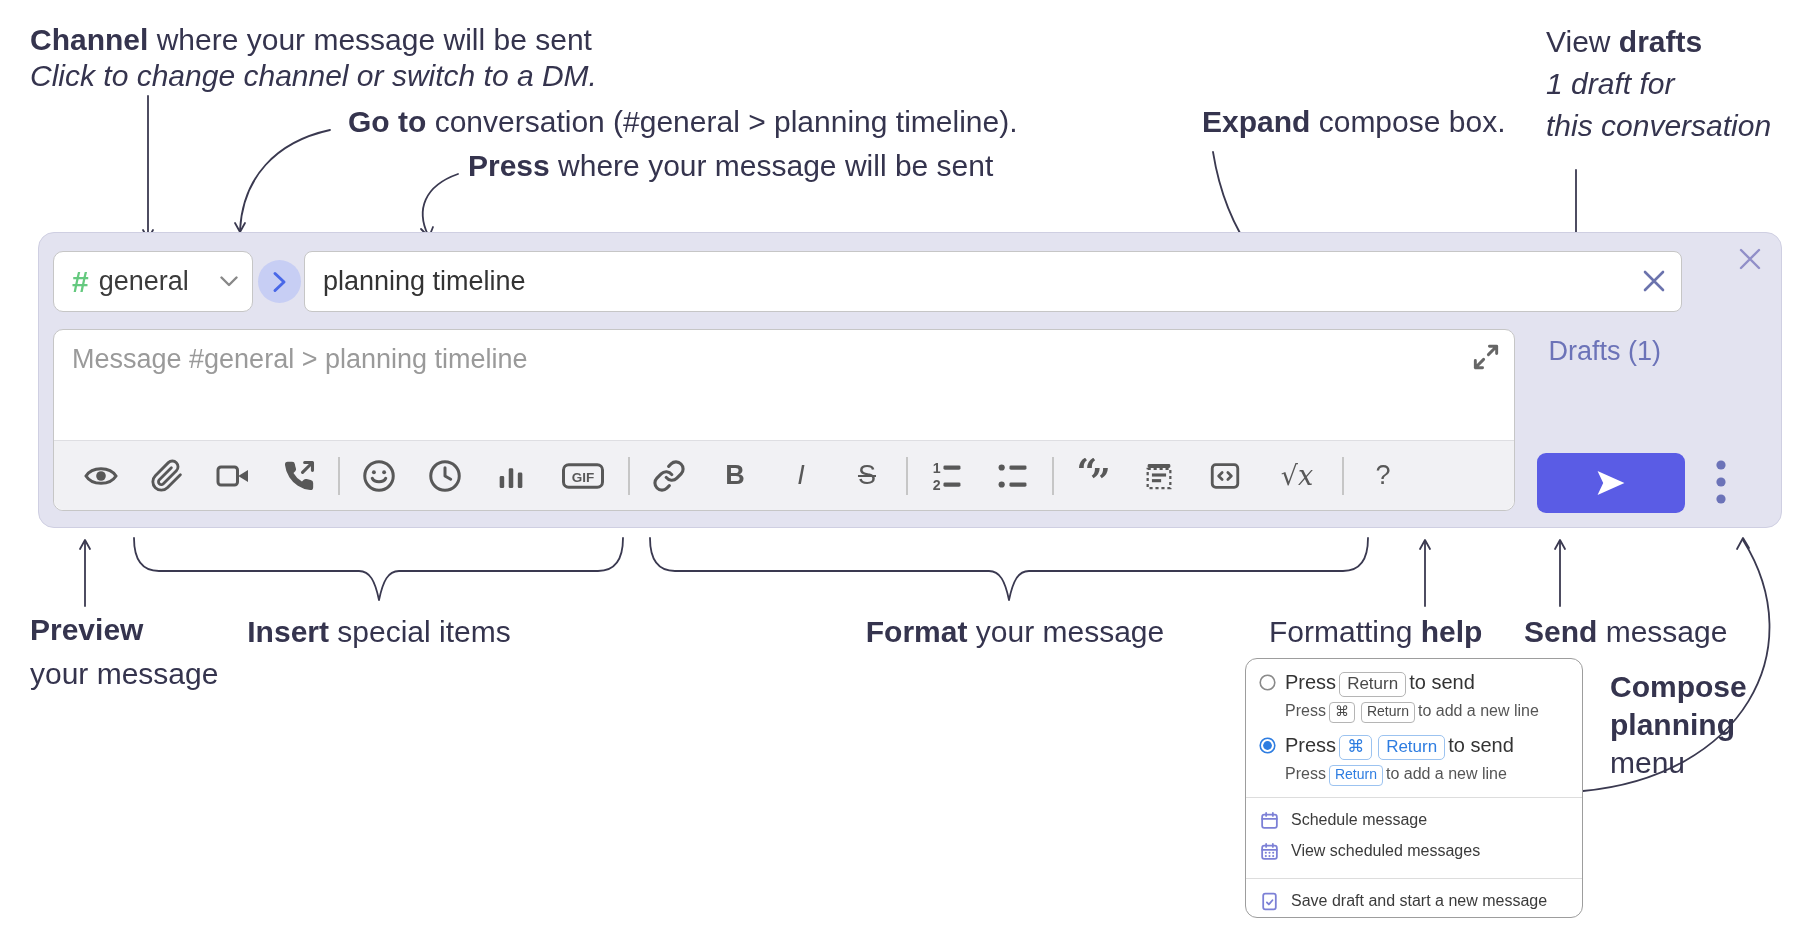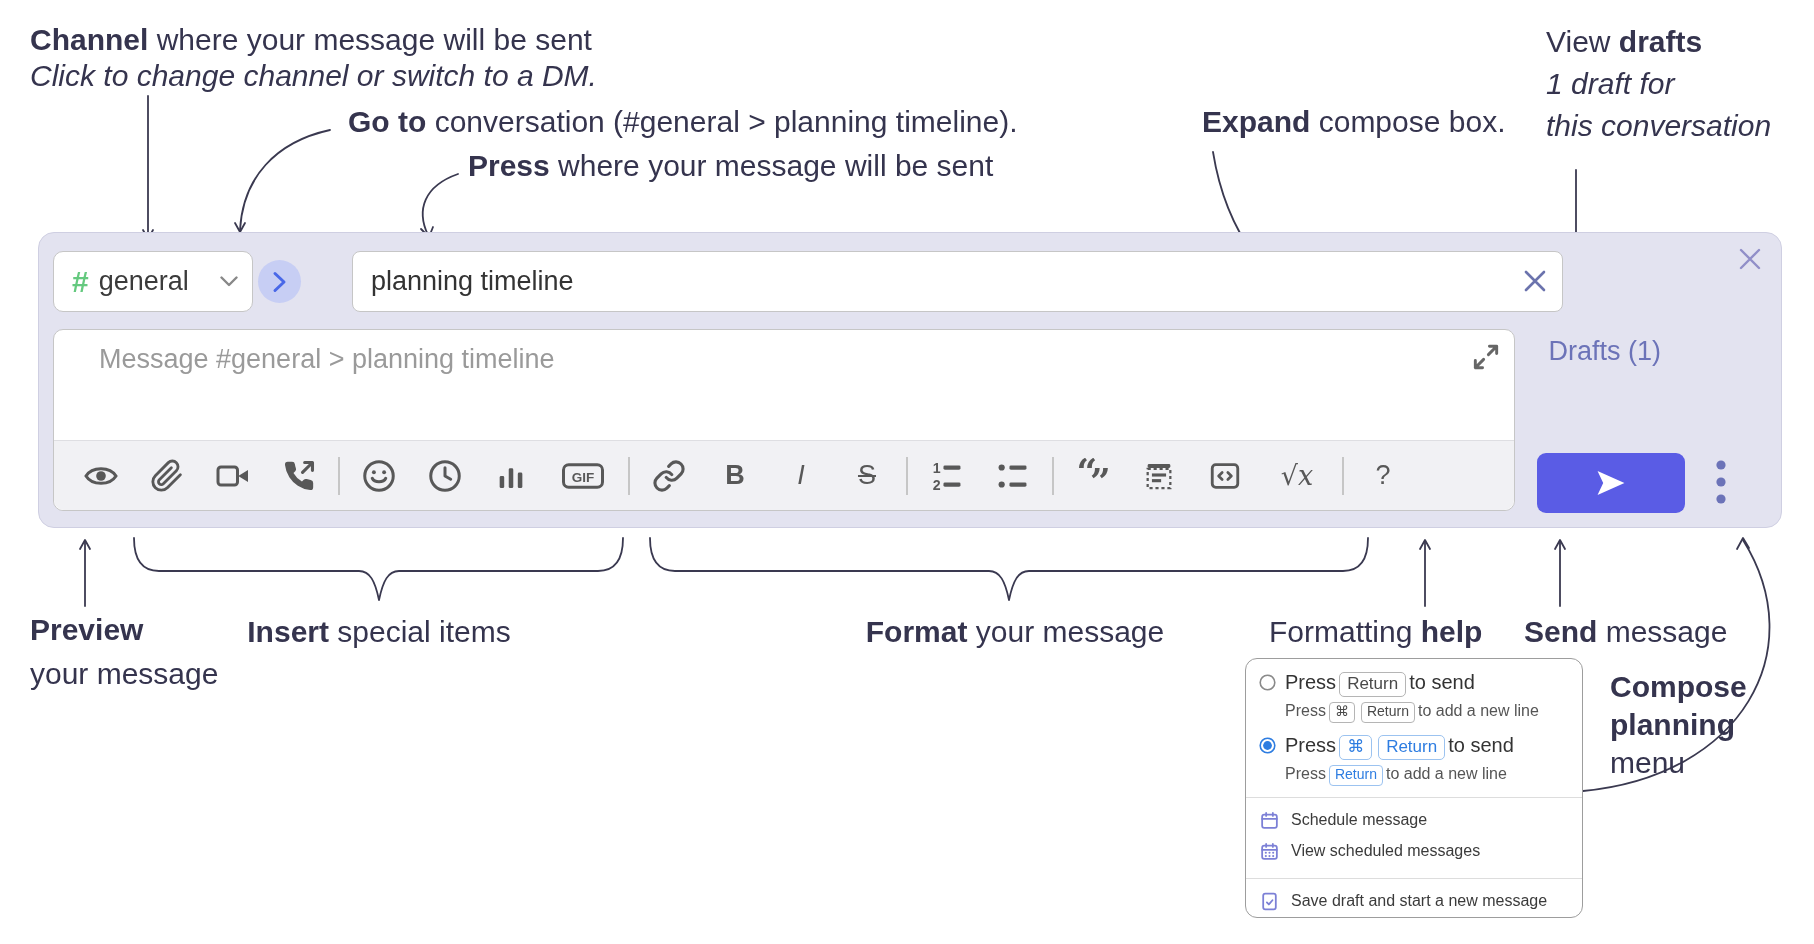--- a/index.html
+++ b/index.html
@@ -18,29 +18,29 @@
   .compose-box { position:absolute; left:38px; top:232px; width:1744px; height:296px;
     background:#e3e3f0; border:1px solid #cfcfe2; border-radius:16px; }
   .channel-pill { position:absolute; left:14px; top:18px; width:200px; height:61px;
     background:#fff; border:1px solid #c6c6c6; border-radius:10px;
     display:flex; align-items:center; padding:0 14px 0 18px; cursor:pointer; }
   .channel-pill .hash { color:#65c97f; font-size:30px; font-weight:bold; margin-right:10px; }
   .channel-pill .ch-label { font-size:27px; color:#3b3b3b; }
   .channel-pill svg { margin-left:auto; }
   .goto-btn { position:absolute; left:219px; top:27px; width:43px; height:43px; border-radius:50%;
     background:#c7cef4; border:none; display:flex; align-items:center; justify-content:center; cursor:pointer; }
-  .topic-wrap { position:absolute; left:265px; top:18px; width:1211px; height:61px;margin-left:48px; }
+  .topic-wrap { position:absolute; left:265px; top:18px; width:1378px; height:61px; }
   .topic-input { width:100%; height:100%; background:#fff; border:1px solid #c6c6c6; border-radius:8px;
     font-family:inherit; font-size:27px; color:#333; padding:0 60px 0 18px; }
   .topic-clear { position:absolute; right:12px; top:15px; width:32px; height:32px; background:none; border:none; cursor:pointer; }
   .compose-close { position:absolute; right:16px; top:12px; width:30px; height:30px; background:none; border:none; cursor:pointer; }
   .msg-container { position:absolute; left:14px; top:96px; width:1462px; height:182px;
     background:#fff; border:1px solid #c6c6c6; border-radius:10px; display:flex; flex-direction:column; }
   .msg-input { flex:1; border:none; outline:none; resize:none; overflow:hidden; background:transparent;
-    font-family:inherit; font-size:27px; color:#333; padding:14px 60px 0 18px; border-radius:10px 10px 0 0;margin-left:27px; }
+    font-family:inherit; font-size:27px; color:#333; padding:14px 60px 0 18px; border-radius:10px 10px 0 0; }
   .msg-input::placeholder { color:#9a9a9a; }
   .expand-btn { position:absolute; right:10px; top:10px; width:36px; height:36px; background:none; border:none; cursor:pointer; }
   .toolbar { height:70px; background:#f1f1f4; border-top:1px solid #dedee2; border-radius:0 0 10px 10px;
     display:flex; align-items:center; padding-left:14px; }
   .tb-btn { width:36px; height:52px; border:none; background:none; display:flex; align-items:center;
     justify-content:center; margin:0 15px; cursor:pointer; color:#585858; flex:0 0 auto; }
   .tb-btn.wide { width:48px; }
   .tb-txt { font-size:27px; color:#585858; }
   .tb-div { width:2px; height:38px; background:#c6c6c6; margin:0 6px; flex:0 0 auto; }
   .drafts-link { position:absolute; right:120px; top:103px; font-size:27px; color:#6c73b8;

